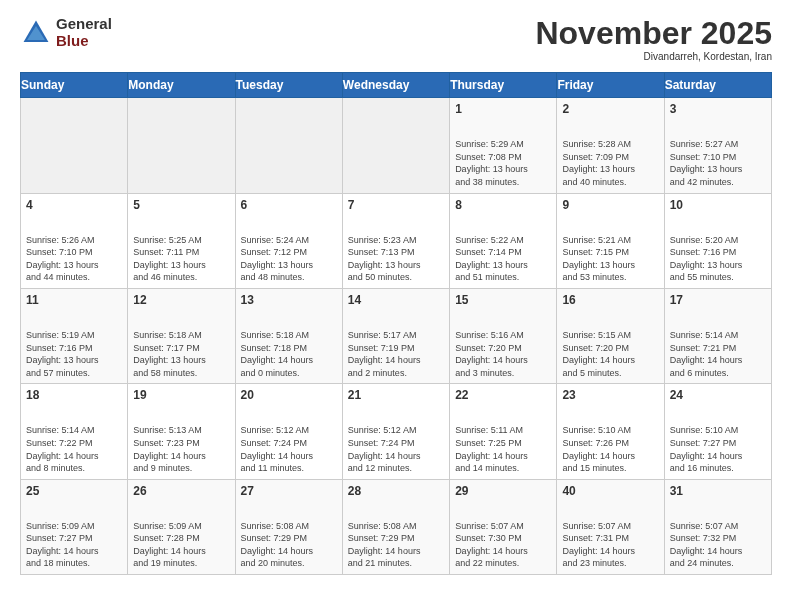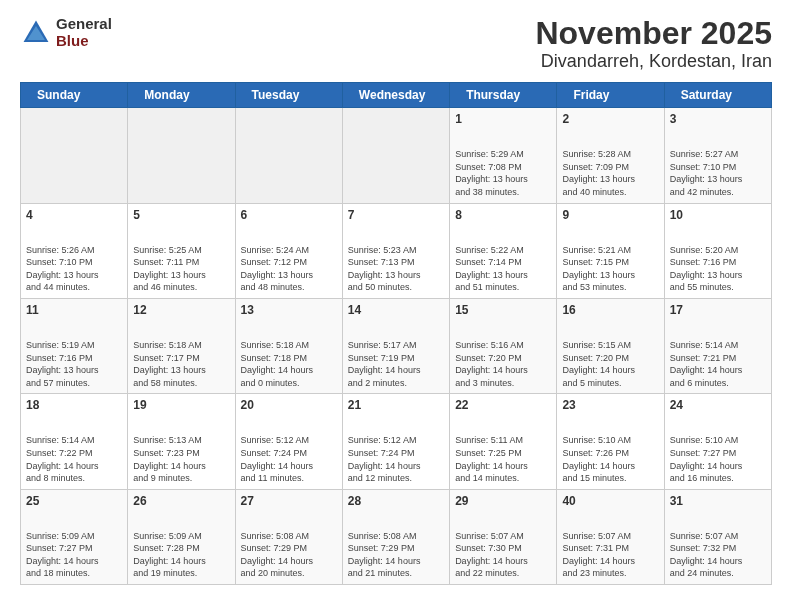--- a/index.html
+++ b/index.html
@@ -50,34 +50,34 @@
     .title-block {
       text-align: right;
     }
     .month-year {
       font-size: 32px;
       font-weight: bold;
       color: #333;
       line-height: 1.1;
     }
     .location {
-      font-size: 18px;
+      font-size: 10px;
       color: #333;
     }
     table {
       width: 100%;
       border-collapse: collapse;
       table-layout: fixed;
     }
     thead th {
       background-color: #2a6ab5;
       color: #fff;
       font-size: 12px;
       font-weight: bold;
-      padding: 5px 16px;
+      padding: 5px 0;
       text-align: left;
       border: 1px solid #2060a0;
     }
     tbody td {
       vertical-align: top;
       border: 1px solid #ccc;
       padding: 4px 5px;
       font-size: 9.5px;
       color: #333;
       background: #fff;

